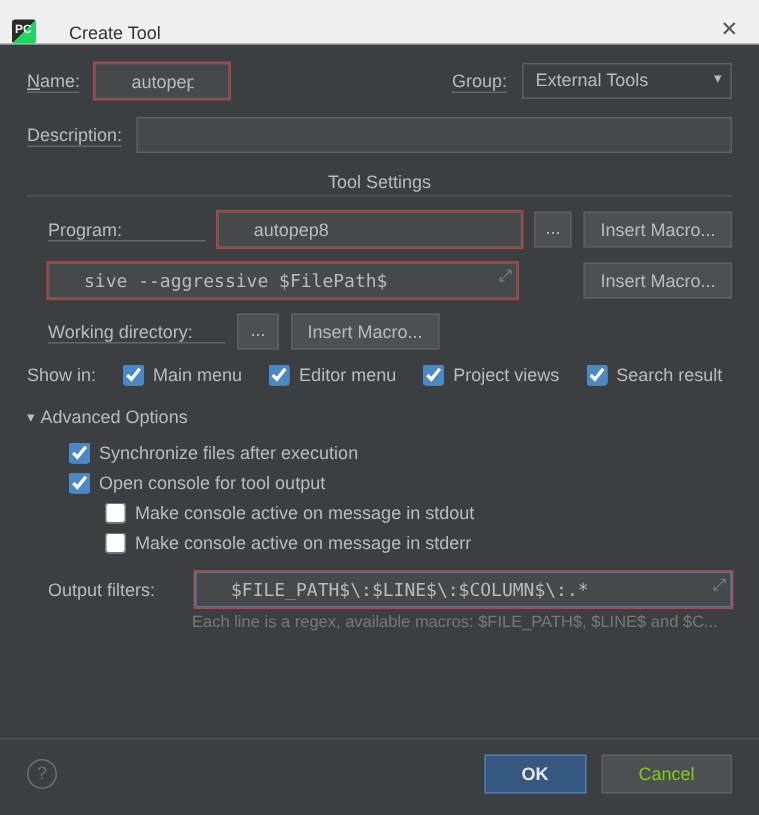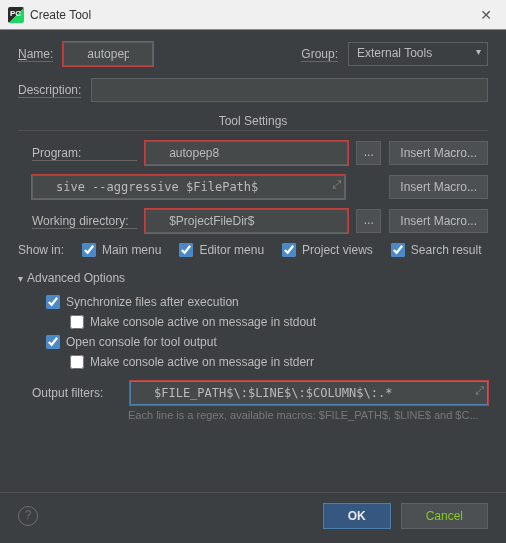--- a/index.html
+++ b/index.html
@@ -1,17 +1,17 @@
 <!DOCTYPE html>
 <html><head>
   <meta charset="utf-8">
   <style>
     * { box-sizing: border-box; margin: 0; padding: 0; }
     body { width: 506px; height: 543px; background: #3c3f41; color: #bbbbbb; font-family: "Segoe UI", Arial, sans-serif; font-size: 12px; overflow: hidden; }
-    .titlebar { background: #f0f0f0; height: 30px; display: flex; align-items: center; padding: 0 8px; border-bottom: 1px solid #888; }
+    .titlebar { background: #f0f0f0; height: 30px; display: flex; align-items: flex-end; padding: 0 8px; border-bottom: 1px solid #888; gap: 16px; }
     .titlebar .icon { width: 16px; height: 16px; margin-right: 6px; display: flex; align-items: center; justify-content: center; }
     .titlebar .title { color: #333; font-size: 12px; flex: 1; }
     .titlebar .close { color: #555; font-size: 14px; padding: 2px 6px; cursor: pointer; }
     .content { padding: 12px 18px 0 18px; }
     .row { display: flex; align-items: center; margin-bottom: 12px; gap: 10px; }
     .label { color: #bbbbbb; font-size: 12px; white-space: nowrap; }
     .underline-label { border-bottom: 1px solid #666; display: inline-block; }
     .underline-label .ul { text-decoration: underline; }
     .input { background: #45494a; border: 1px solid #5e6060; color: #bbbbbb; padding: 3px 23px; font-size: 12px; height: 24px; }
     .input.redbox { outline: 1px solid #c04040; outline-offset: 0; }
@@ -82,21 +82,20 @@
     <div style="flex:1;position:relative">
       <input class="input redbox" style="width: 100%; font-family: Consolas, monospace;" value="sive --aggressive $FilePath$">
       <span class="expand-icon">⤢</span>
     </div>
     <div class="small-btn" style="visibility:hidden"></div>
     <div class="macro-btn">Insert Macro...</div>
   </div>
 
   <div class="settings-row">
     <span class="label underline-label">Working directory:</span>
-    <input class="input redbox" value="$ProjectFileDir$" style="">
     <div class="small-btn">...</div>
     <div class="macro-btn">Insert Macro...</div>
   </div>
 
   <div class="checkrow">
     <span class="label">Show in:</span>
     <label class="chk">
         <input type="checkbox" checked="" style="">
         <span>Main menu</span>
       </label>
@@ -118,30 +117,30 @@
     <span class="arrow">▾</span>
     <span>Advanced Options</span>
   </div>
 
   <div class="optline">
       <label class="chk">
         <input type="checkbox" checked="" style="">
         <span>Synchronize files after execution</span>
       </label>
     </div>
+  <div class="optline">
+      <label class="chk">
+        <input type="checkbox" checked="" style="">
+        <span>Open console for tool output</span>
+      </label>
+    </div>
   <div class="optline sub">
       <label class="chk">
         <input type="checkbox" style="">
         <span>Make console active on message in stdout</span>
-      </label>
-    </div>
-  <div class="optline">
-      <label class="chk">
-        <input type="checkbox" checked="" style="">
-        <span>Open console for tool output</span>
       </label>
     </div>
   <div class="optline sub">
       <label class="chk">
         <input type="checkbox" style="">
         <span>Make console active on message in stderr</span>
       </label>
     </div>
 
   <div class="filters-row">

